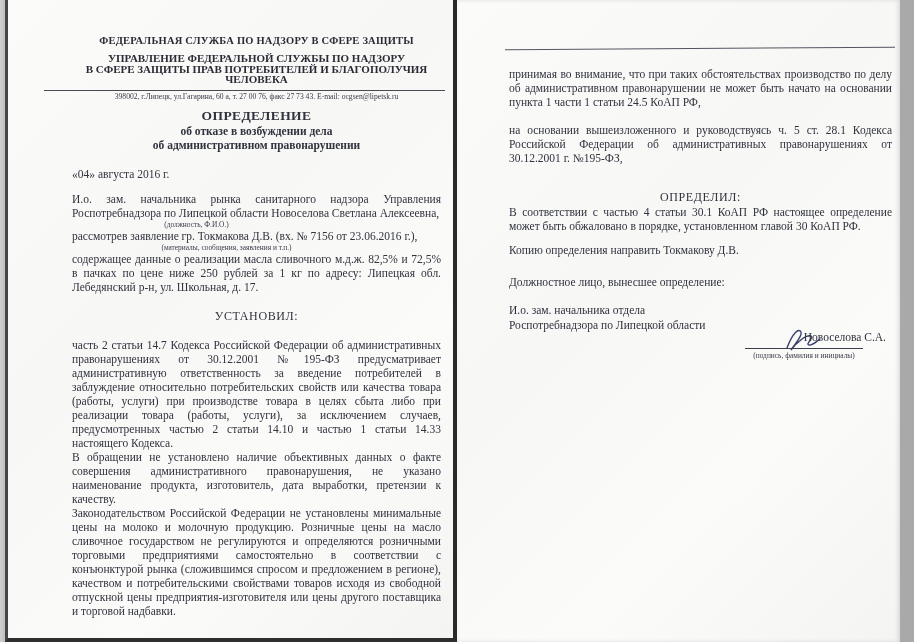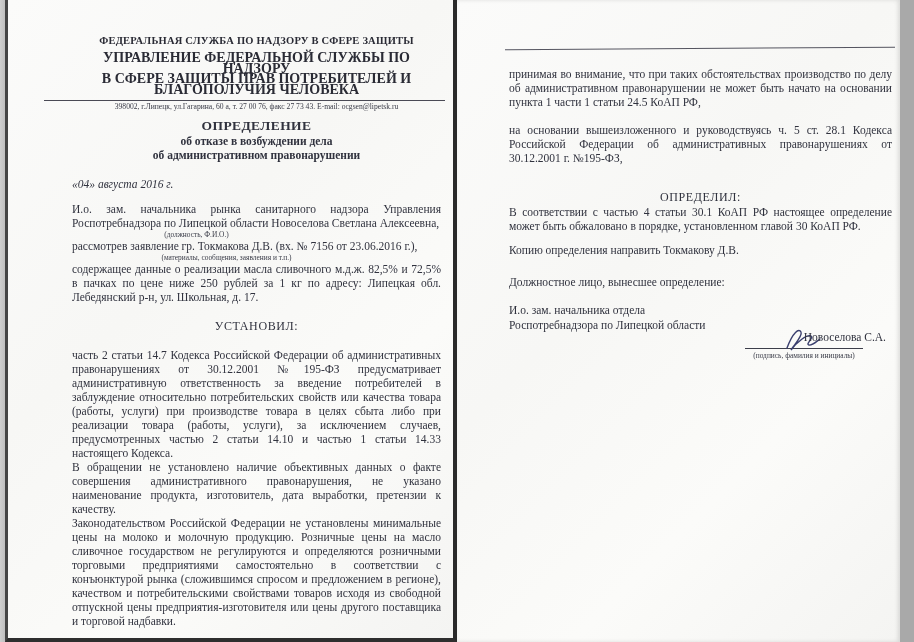--- a/index.html
+++ b/index.html
@@ -22,26 +22,26 @@
     padding:34px 12px 0 64px;
   }
   .page-right {
     left:457px; width:443px;
     padding:48px 8px 0 52px;
     box-shadow:inset -2px 0 4px rgba(0,0,0,.12);
   }
   .c { text-align:center; }
   .j { text-align:justify; }
   .org-header { font-weight:bold; font-size:10.5px; line-height:13px; letter-spacing:.2px; color:#2a2b35; }
-  .org-subheader { font-weight:bold; font-size:14px; line-height:10.5px; margin-top:6px; color:#2a2b35; }
+  .org-subheader { font-weight:bold; font-size:11px; line-height:10.5px; margin-top:6px; color:#2a2b35; }
   .header-rule { border:none; border-top:1px solid #4a4a55; margin:5px -4px 0 -28px; }
   .contact-line { font-size:7.6px; line-height:10px; margin-top:1px; color:#383a46; }
   .doc-title { font-weight:bold; font-size:13.5px; line-height:17px; margin-top:5px; letter-spacing:.4px; }
   .doc-subtitle { font-weight:bold; font-size:11.5px; line-height:14px; }
-  .date-line { font-size:11.5px; margin-top:16px;font-style:italic; }
+  .date-line { font-size:11.5px; margin-top:16px; }
   .body-text { font-size:11.5px; line-height:14px; }
   .caption { font-size:7.4px; line-height:9px; text-align:center; color:#3a3c48; }
   .cap-left  { padding-right:120px; }
   .cap-mid   { padding-right:60px; }
   .section-heading { font-size:12px; letter-spacing:.6px; text-align:center; margin-top:15px; }
   .mt12 { margin-top:12px; } .mt14 { margin-top:14px; }
   .mt10 { margin-top:10px; } .mt18 { margin-top:18px; } .mt25 { margin-top:25px; }
   .top-rule { border:none; border-top:1.5px solid #555560; width:390px; margin-left:-4px; transform:rotate(-.35deg); }
   .sign-block { position:relative; margin-top:14px; height:70px; font-size:11.5px; }
   .sign-lines { line-height:15px; }

